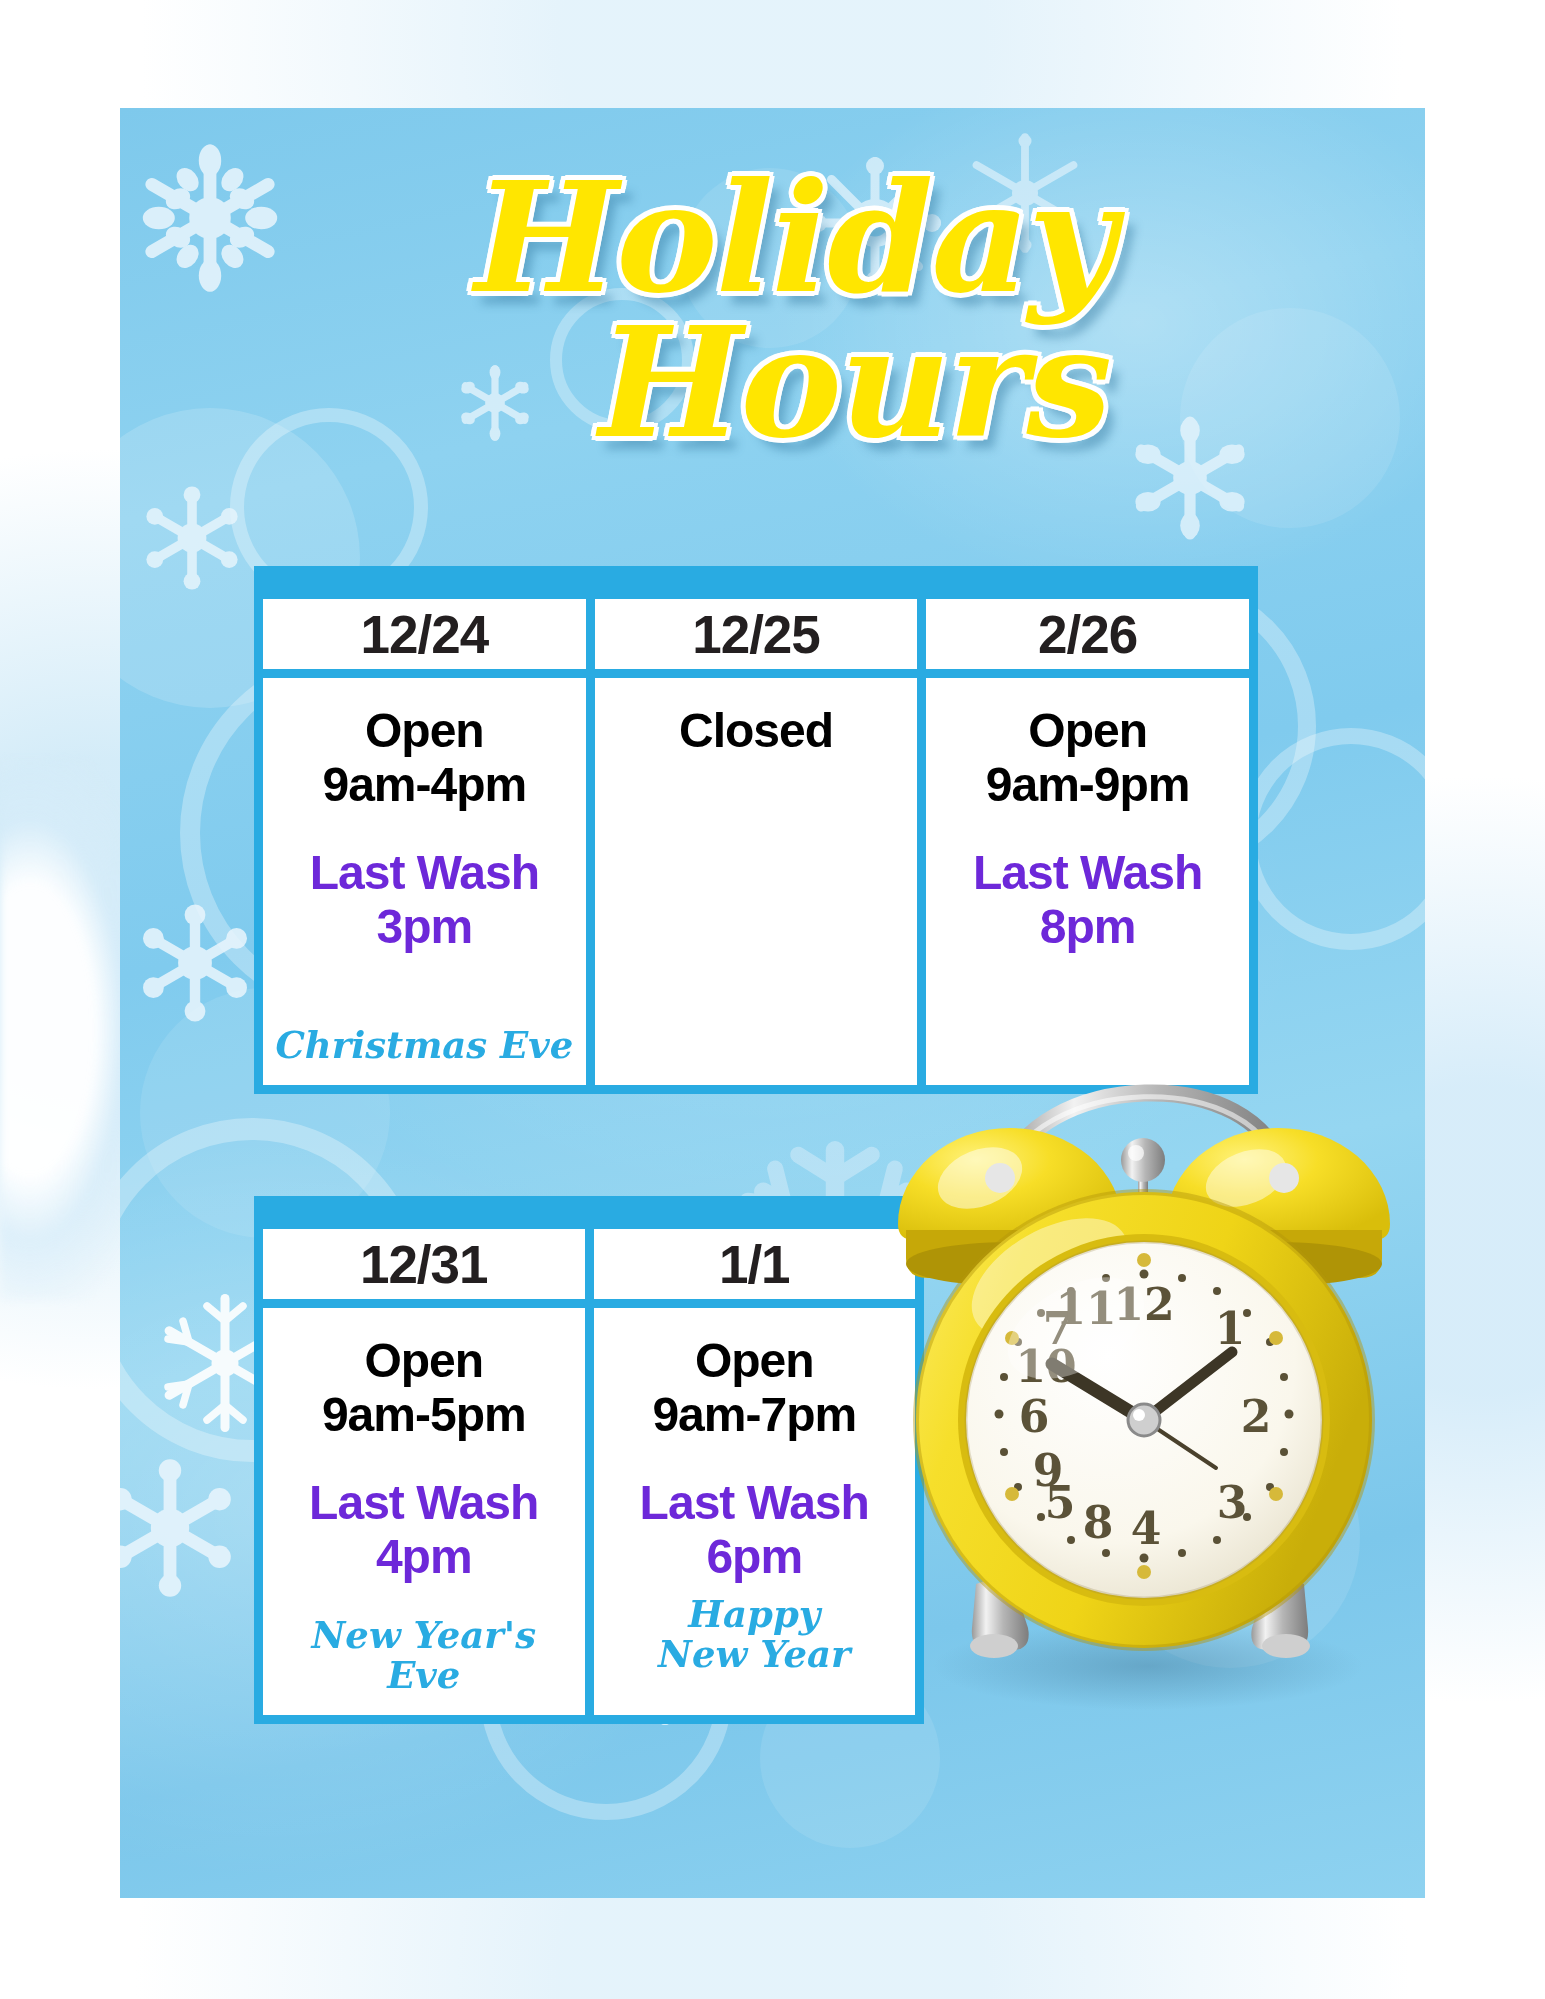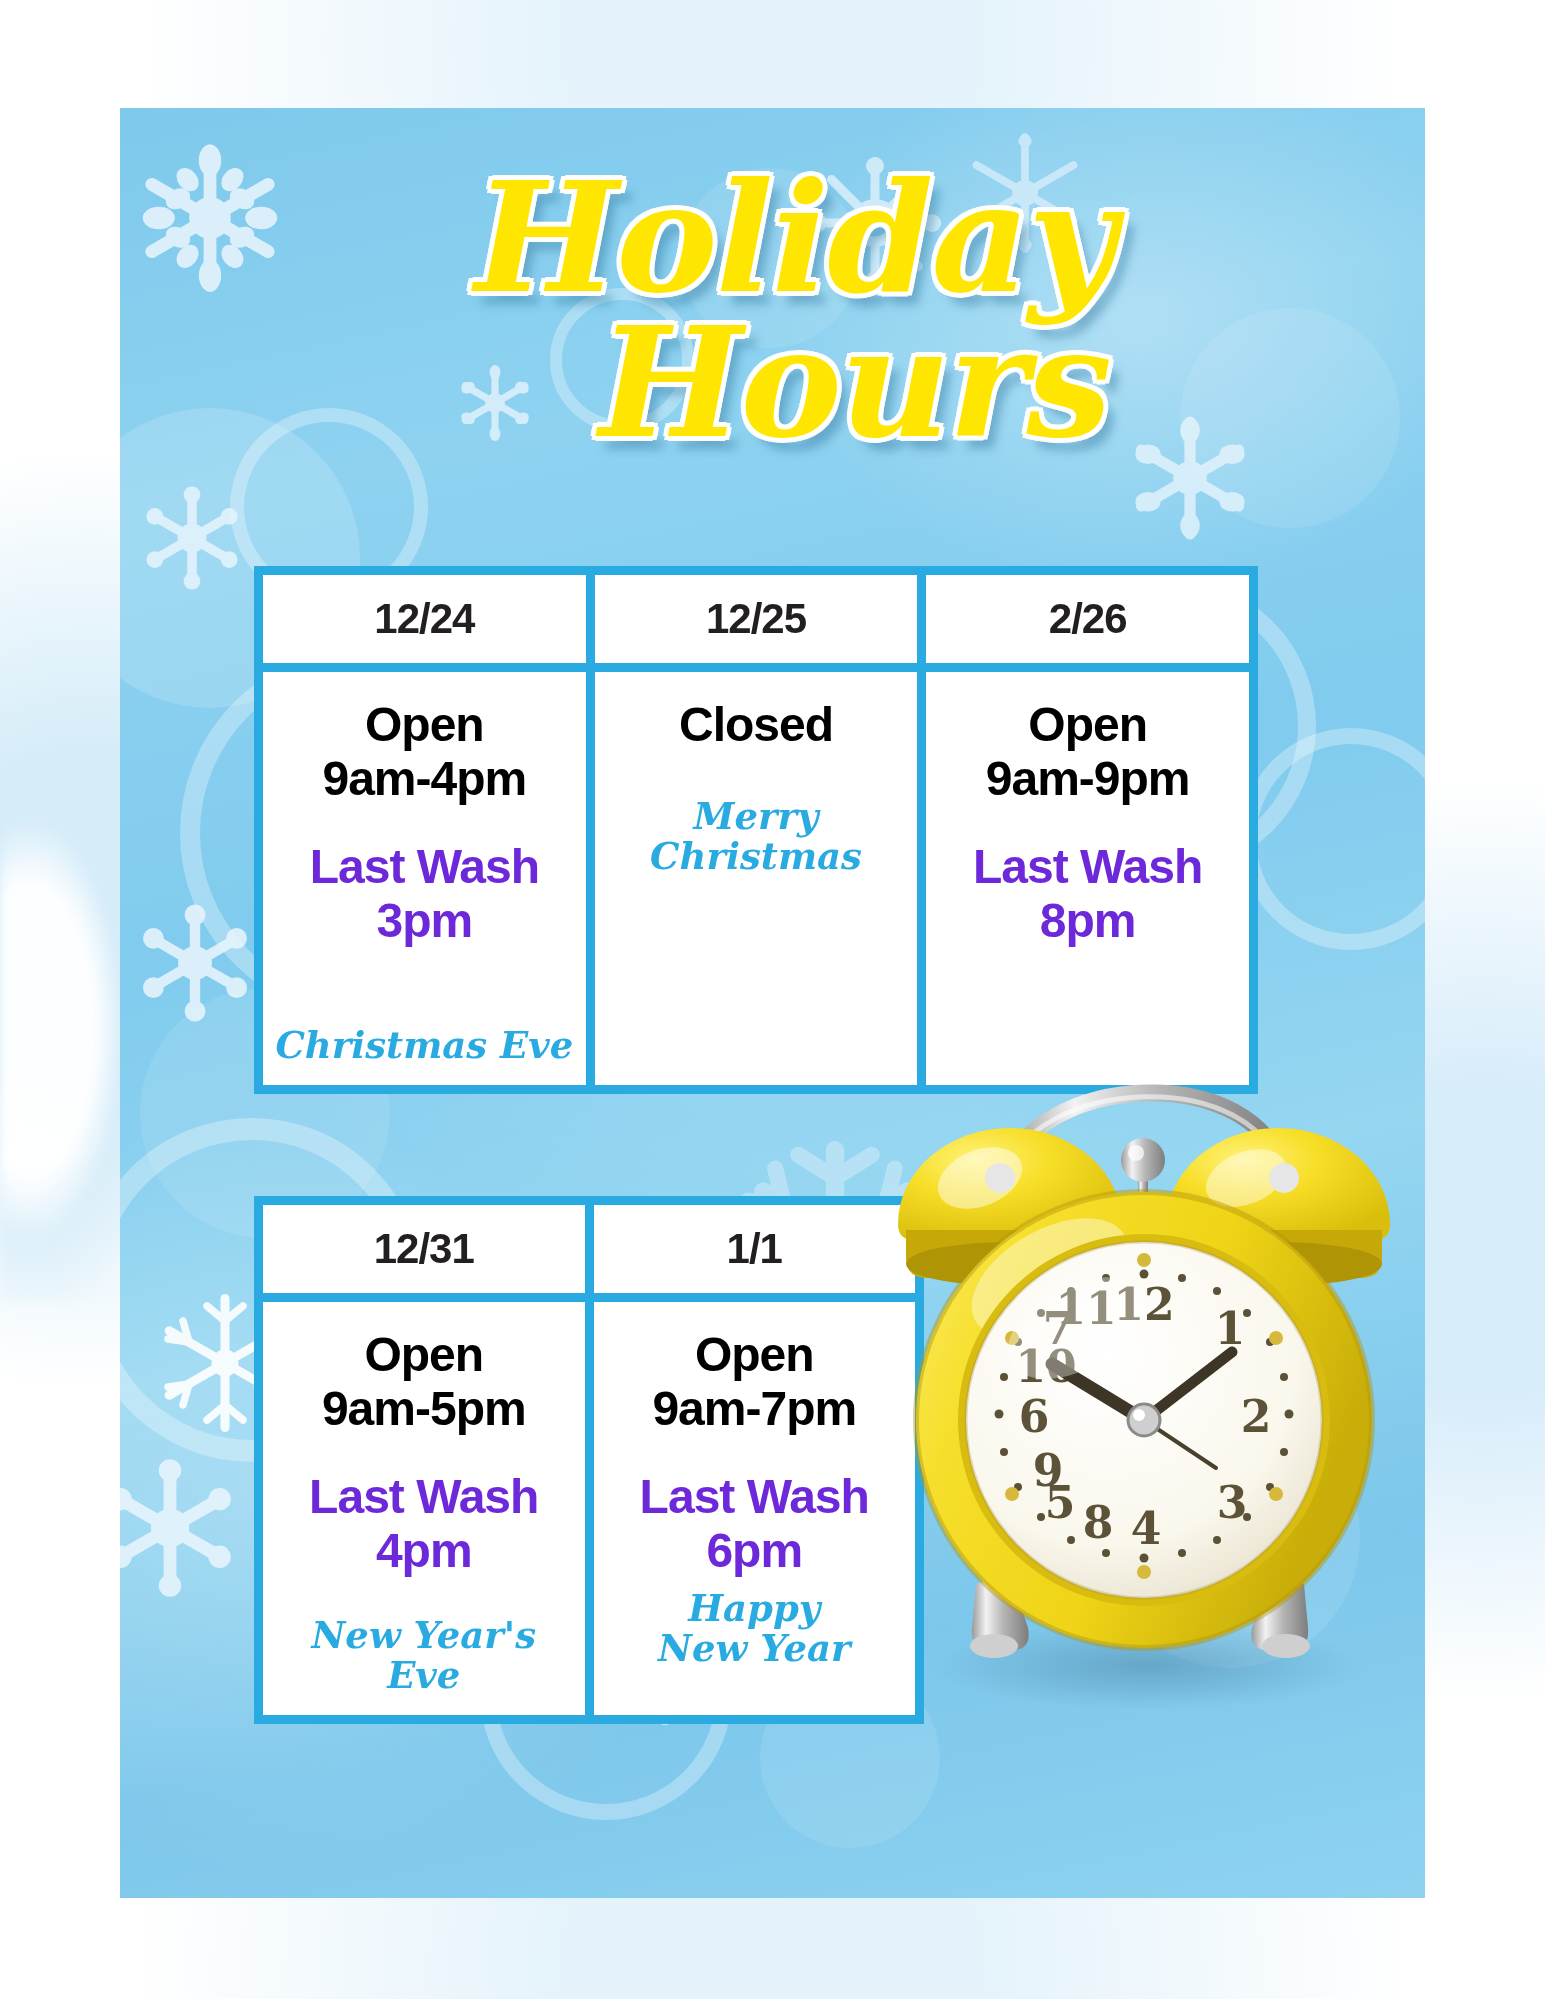--- a/index.html
+++ b/index.html
@@ -59,23 +59,24 @@
   .title .l1{font-size:152px;line-height:140px;}
   .title .l2{font-size:152px;line-height:150px;margin-left:120px;}
 
   
   .tbl{position:absolute;display:flex;background:#29ABE2;gap:9px;padding:9px;box-sizing:border-box;}
   .tbl.t1{left:254px;top:566px;width:1004px;height:528px;}
   .tbl.t2{left:254px;top:1196px;width:670px;height:528px;}
 
   .col{flex:1;display:flex;flex-direction:column;gap:9px;min-width:0;}
   .dcell{
-    background:#ffffff;height:88px;display:flex;align-items:center;justify-content:center;
-    font-family:"Liberation Sans",sans-serif;font-weight:700;font-size:42px;color:#231f20;
+    background:#ffffff;height:70px;display:flex;align-items:center;justify-content:center;
+    font-family:"Liberation Sans",sans-serif;font-weight:700;font-size:53px;color:#231f20;
     letter-spacing:-1px;
+    margin-top:24px;
   }
   .bcell{
     background:#ffffff;flex:1;display:flex;flex-direction:column;align-items:center;
     padding:26px 10px 20px;box-sizing:border-box;
   }
   .status{
     font-family:"Liberation Sans",sans-serif;font-weight:700;font-size:48px;color:#000000;
     line-height:54px;text-align:center;letter-spacing:-1px;
   }
   .status .hrs{display:block;}
@@ -332,22 +333,20 @@
         <div class="greeting">Christmas Eve</div>
       </div>
     </div>
 
     <div class="col">
       <div class="dcell">12/25</div>
       <div class="bcell">
         <div class="status">
           <span>Closed</span>
         </div>
-        <div class="greeting mid">Merry
-Christmas</div>
       </div>
     </div>
 
     <div class="col">
       <div class="dcell">2/26</div>
       <div class="bcell">
         <div class="status">
           <span>Open</span>
           <span class="hrs">9am-9pm</span>
         </div>

